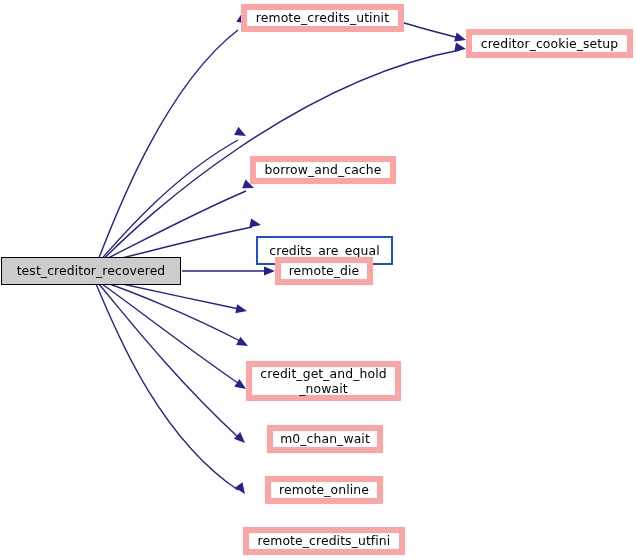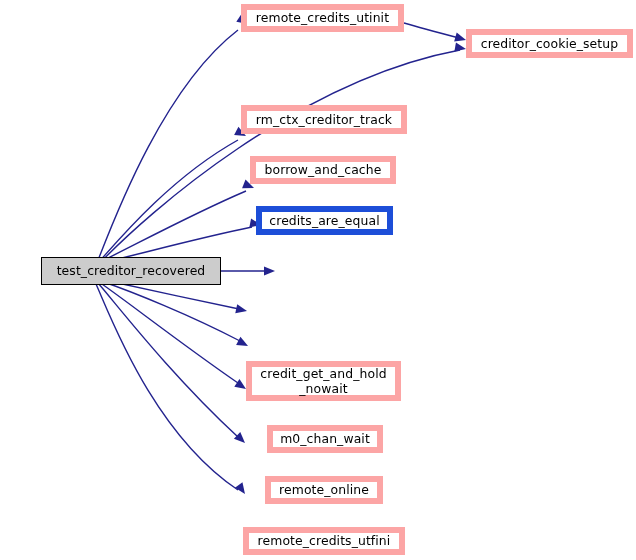--- a/index.html
+++ b/index.html
@@ -37,21 +37,22 @@
     border: 6px solid #fca5a5;
     white-space: pre-line;
     letter-spacing: 0.1px;
   }
   .node.root {
     background: #cccccc;
     border: 1px solid #000000;
   }
   .node.plain {
     background: #ffffff;
-    border: 6px solid #1d4ed8;
+    border: 2px solid #1d4ed8;
+    margin-top: 30px;
   }
   .node-label {
     display: block;
     width: 100%;
     padding: 0 3px;
     box-sizing: border-box;
   }
 </style>
 </head>
 <body>
@@ -78,24 +79,24 @@
       <path d="M99,282 C124,299 180,343 238,383" fill="none" stroke="#23238e" stroke-width="1.4"></path>
       <polygon points="0,0 -11,-4.6 -11,4.6" fill="#23238e" transform="translate(246,389) rotate(34)"></polygon>
       <path d="M98,283 C118,306 170,374 238,437" fill="none" stroke="#23238e" stroke-width="1.4"></path>
       <polygon points="0,0 -11,-4.6 -11,4.6" fill="#23238e" transform="translate(245,443) rotate(44)"></polygon>
       <path d="M96,284 C110,315 153,433 238,490" fill="none" stroke="#23238e" stroke-width="1.4"></path>
       <polygon points="0,0 -11,-4.6 -11,4.6" fill="#23238e" transform="translate(245,494) rotate(55)"></polygon>
       <path d="M404,23 C421,28 440,33 459,38" fill="none" stroke="#23238e" stroke-width="1.4"></path>
       <polygon points="0,0 -11,-4.6 -11,4.6" fill="#23238e" transform="translate(466,40) rotate(16)"></polygon>
     </svg>
 
-<div class="node root" style="left: 1px; top: 257px; width: 180px; height: 28px; margin-left: 40px;"><span class="node-label">test_creditor_recovered</span></div>
+<div class="node root" style="left: 1px; top: 257px; width: 180px; height: 28px;"><span class="node-label">test_creditor_recovered</span></div>
     <div class="node" style="left: 241px; top: 4px; width: 163px; height: 28px;"><span class="node-label">remote_credits_utinit</span></div>
     <div class="node" style="left: 466px; top: 29px; width: 167px; height: 29px;"><span class="node-label">creditor_cookie_setup</span></div>
-    <div class="node" style="left: 241px; top: 105px; width: 166px; height: 29px;"><span class="node-label">rm_ctx_creditor_track</span></div>
     <div class="node" style="left: 250px; top: 156px; width: 146px; height: 28px; text-align: center;"><span class="node-label">borrow_and_cache</span></div>
     <div class="node plain" style="left: 256px; top: 206px; width: 137px; height: 29px;"><span class="node-label">credits_are_equal</span></div>
+    <div class="node" style="left: 275px; top: 257px; width: 98px; height: 28px;"><span class="node-label">remote_die</span></div>
     <div class="node" style="left: 246px; top: 361px; width: 155px; height: 40px;"><span class="node-label">credit_get_and_hold
 _nowait</span></div>
     <div class="node" style="left: 267px; top: 425px; width: 116px; height: 28px;"><span class="node-label">m0_chan_wait</span></div>
     <div class="node" style="left: 265px; top: 476px; width: 118px; height: 28px;"><span class="node-label">remote_online</span></div>
     <div class="node" style="left: 243px; top: 527px; width: 162px; height: 28px;"><span class="node-label">remote_credits_utfini</span></div>
   </div>
 
 </body></html>

